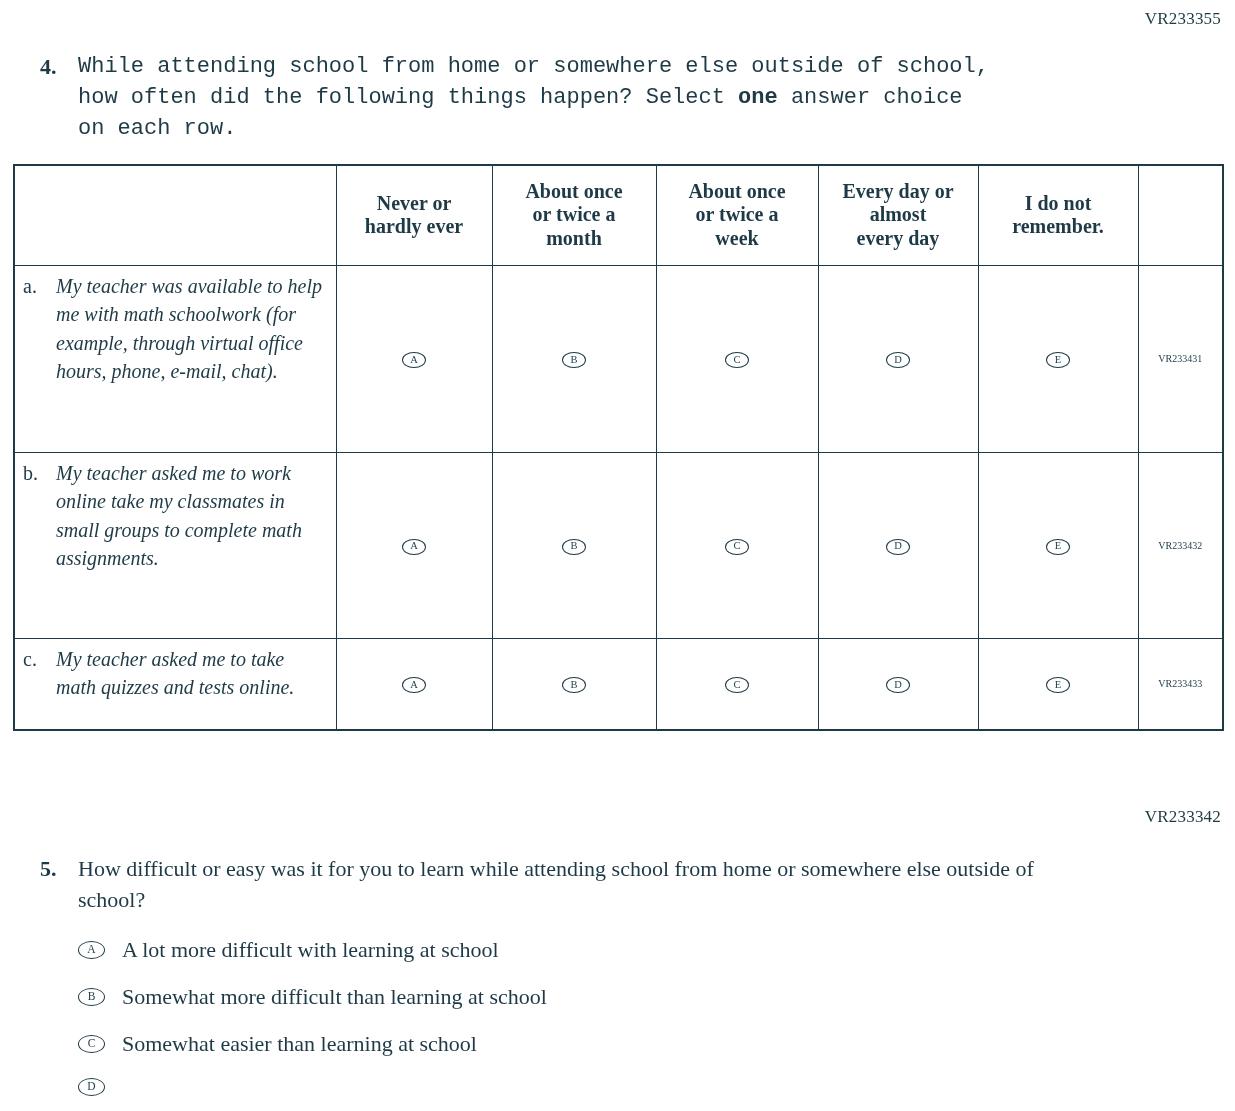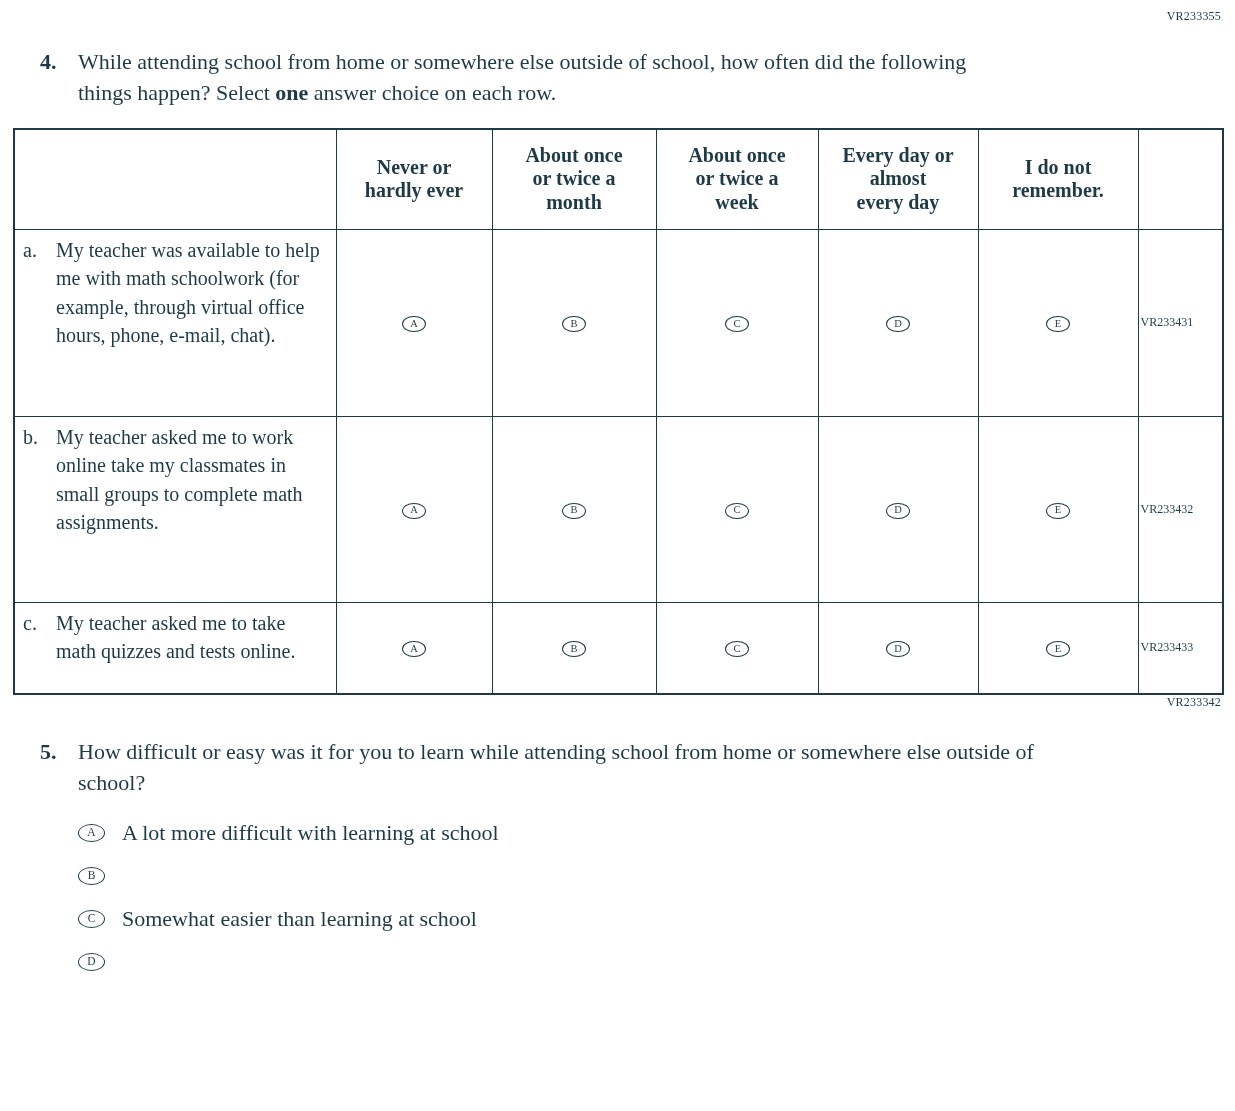--- a/index.html
+++ b/index.html
@@ -13,45 +13,45 @@
     height:1111px;
     background:#ffffff;
     color:var(--ink);
     font-family:"Liberation Serif","DejaVu Serif",serif;
     position:relative;
     overflow:hidden;
   }
   .code-line{
     text-align:right;
     padding-right:14px;
-    font-size:12px;
+    font-size:17px;
     letter-spacing:0.2px;
   }
   .code-top{padding-top:9px;}
-  .code-mid{}
+  .code-mid{margin-top:76px;}
 
   .question{
     display:flex;
     align-items:flex-start;
     margin-left:40px;
   }
   .q4{margin-top:22px;}
   .q5{margin-top:26px;}
   .qnum{
     font-weight:bold;
     font-size:22px;
     width:38px;
     flex:0 0 38px;
     line-height:31px;
   }
   .qtext{
     font-size:22px;
     line-height:31px;
   }
-  .q4 .qtext{max-width:920px;}
+  .q4 .qtext{max-width:920px;font-family:Liberation Mono, monospace;}
   .q5 .qtext{max-width:980px;font-family:Liberation Serif, serif;}
   .qtext b{font-weight:bold;}
 
   table.matrix{
     border-collapse:collapse;
     table-layout:fixed;
     width:1209px;
     margin:20px 0 0 13px;
     border:2.5px solid var(--ink);
     padding-left:44px;
@@ -74,29 +74,29 @@
     vertical-align:top;
     padding:6px 8px 4px 8px;
     font-size:20px;
     line-height:28.5px;
   }
   .label-wrap{display:flex;}
   .row-letter{
     flex:0 0 33px;
     width:33px;
   }
-  .row-text{flex:1 1 auto; padding-right:4px;}
+  .row-text{flex:1 1 auto; padding-right:4px;font-style:italic;}
   td.bubble-cell{
     text-align:center;
     vertical-align:middle;
   }
   td.code-cell{
-    text-align:left;
+    text-align:center;
     vertical-align:middle;
-    font-size:12px;
+    font-size:10px;
     padding:0 2px;
   }
   tr.row-a{height:187px;}
   tr.row-b{height:186px;}
   tr.row-c{height:92px;}
 
   .bubble{
     display:inline-flex;
     align-items:center;
     justify-content:center;
@@ -223,20 +223,21 @@
   <div class="qtext">How difficult or easy was it for you to learn while attending school from home or somewhere else outside of school?</div>
 </div>
 
 <div class="options">
   <div class="option">
     <span class="bubble">A</span>
     <span class="option-text">A lot more difficult with learning at school</span>
   </div>
   <div class="option">
     <span class="bubble">B</span>
+    <span class="option-text">Somewhat more difficult than learning at school</span>
   </div>
   <div class="option">
     <span class="bubble">C</span>
     <span class="option-text">Somewhat easier than learning at school</span>
   </div>
   <div class="option">
     <span class="bubble">D</span>
   </div>
 </div>
 

